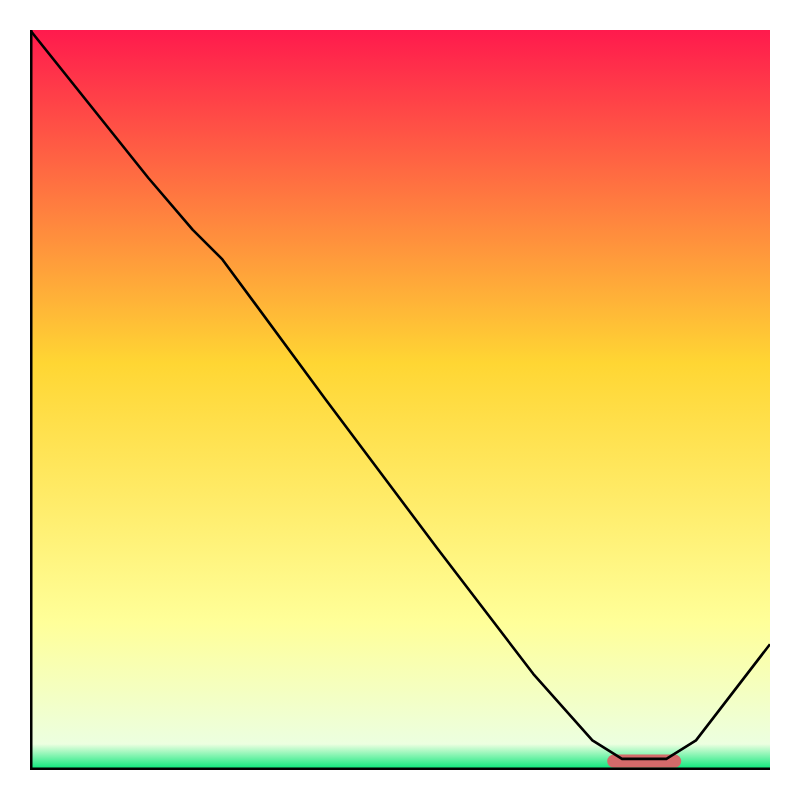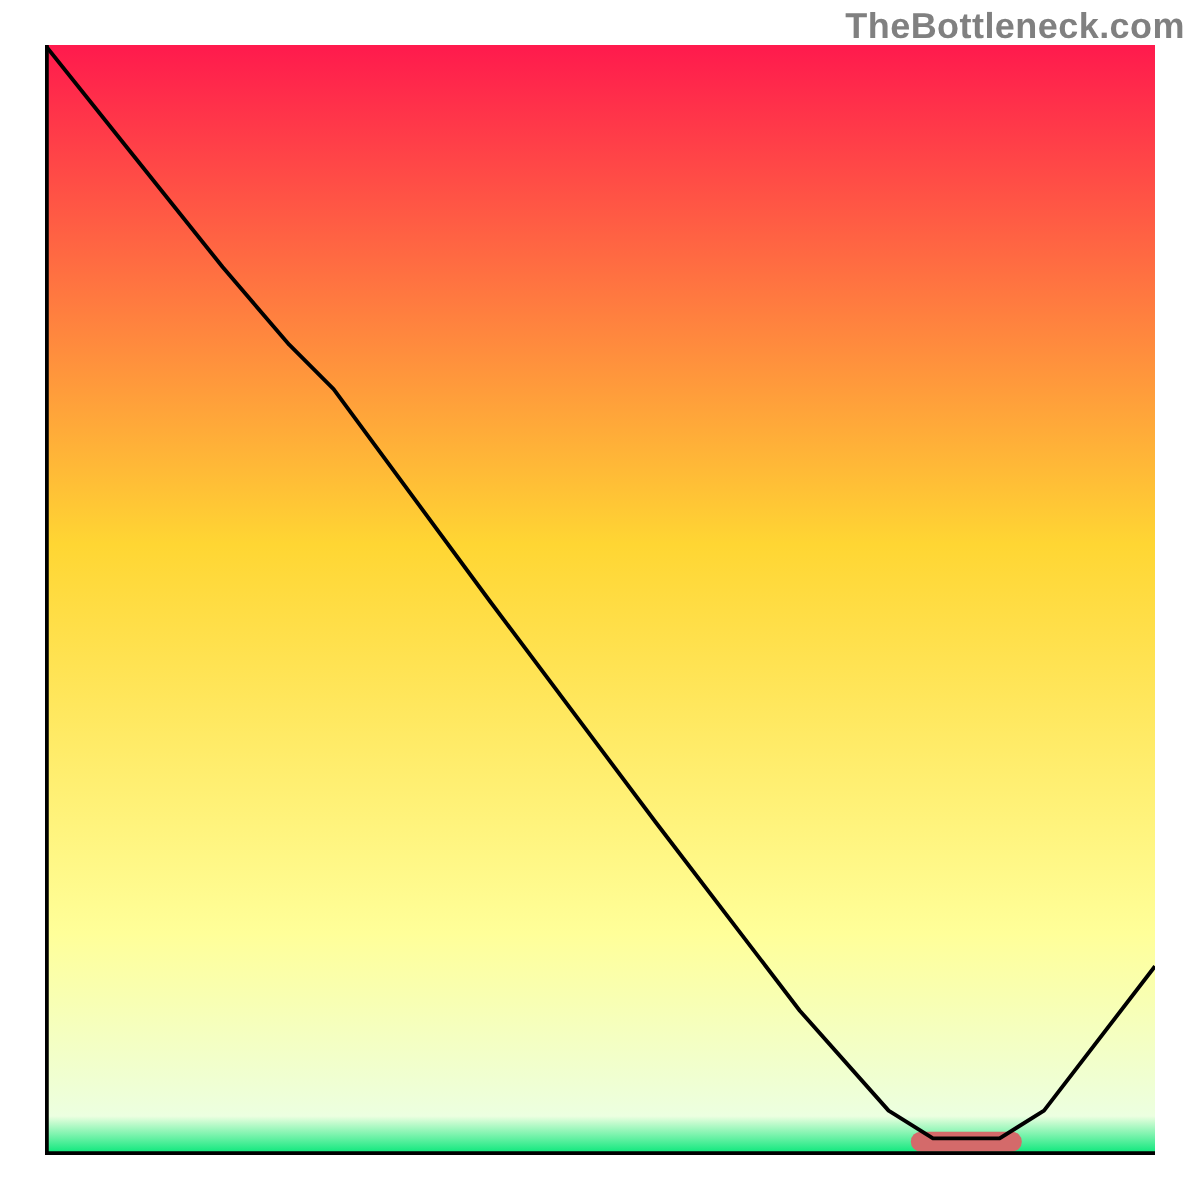--- a/index.html
+++ b/index.html
@@ -35,21 +35,20 @@
   svg {
     display: block;
     width: 100%;
     height: 100%;
   }
 </style>
 </head>
 <body>
 
 <div class="container">
-  <div class="watermark">TheBottleneck.com</div>
 
   <div class="plot-area">
     <svg id="chart-svg" viewBox="0 0 740 740">
         <defs>
           <linearGradient id="bg" x1="0" y1="0" x2="0" y2="1">
             <stop offset="0%" stop-color="#ff1a4d"></stop>
             <stop offset="45%" stop-color="#ffd633"></stop>
             <stop offset="80%" stop-color="#ffff99"></stop>
             <stop offset="96.5%" stop-color="#ecffe0"></stop>
             <stop offset="100%" stop-color="#00e676"></stop>

